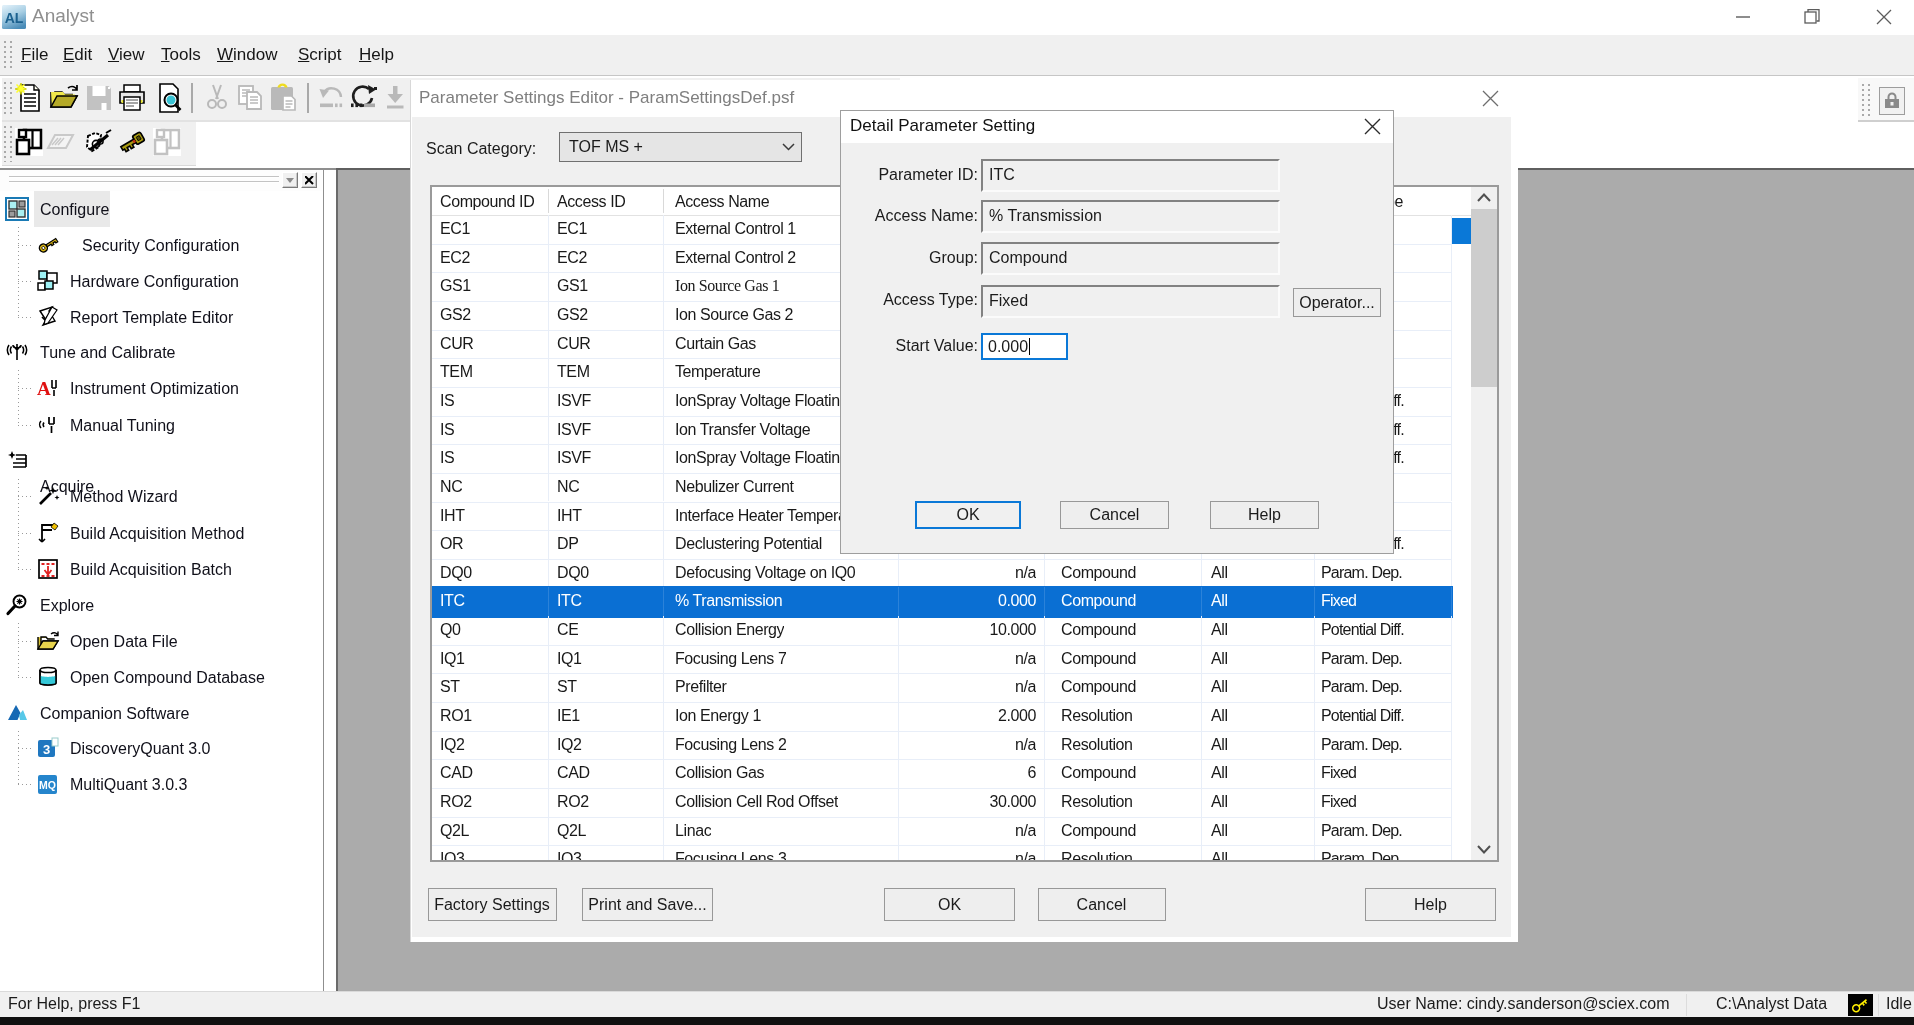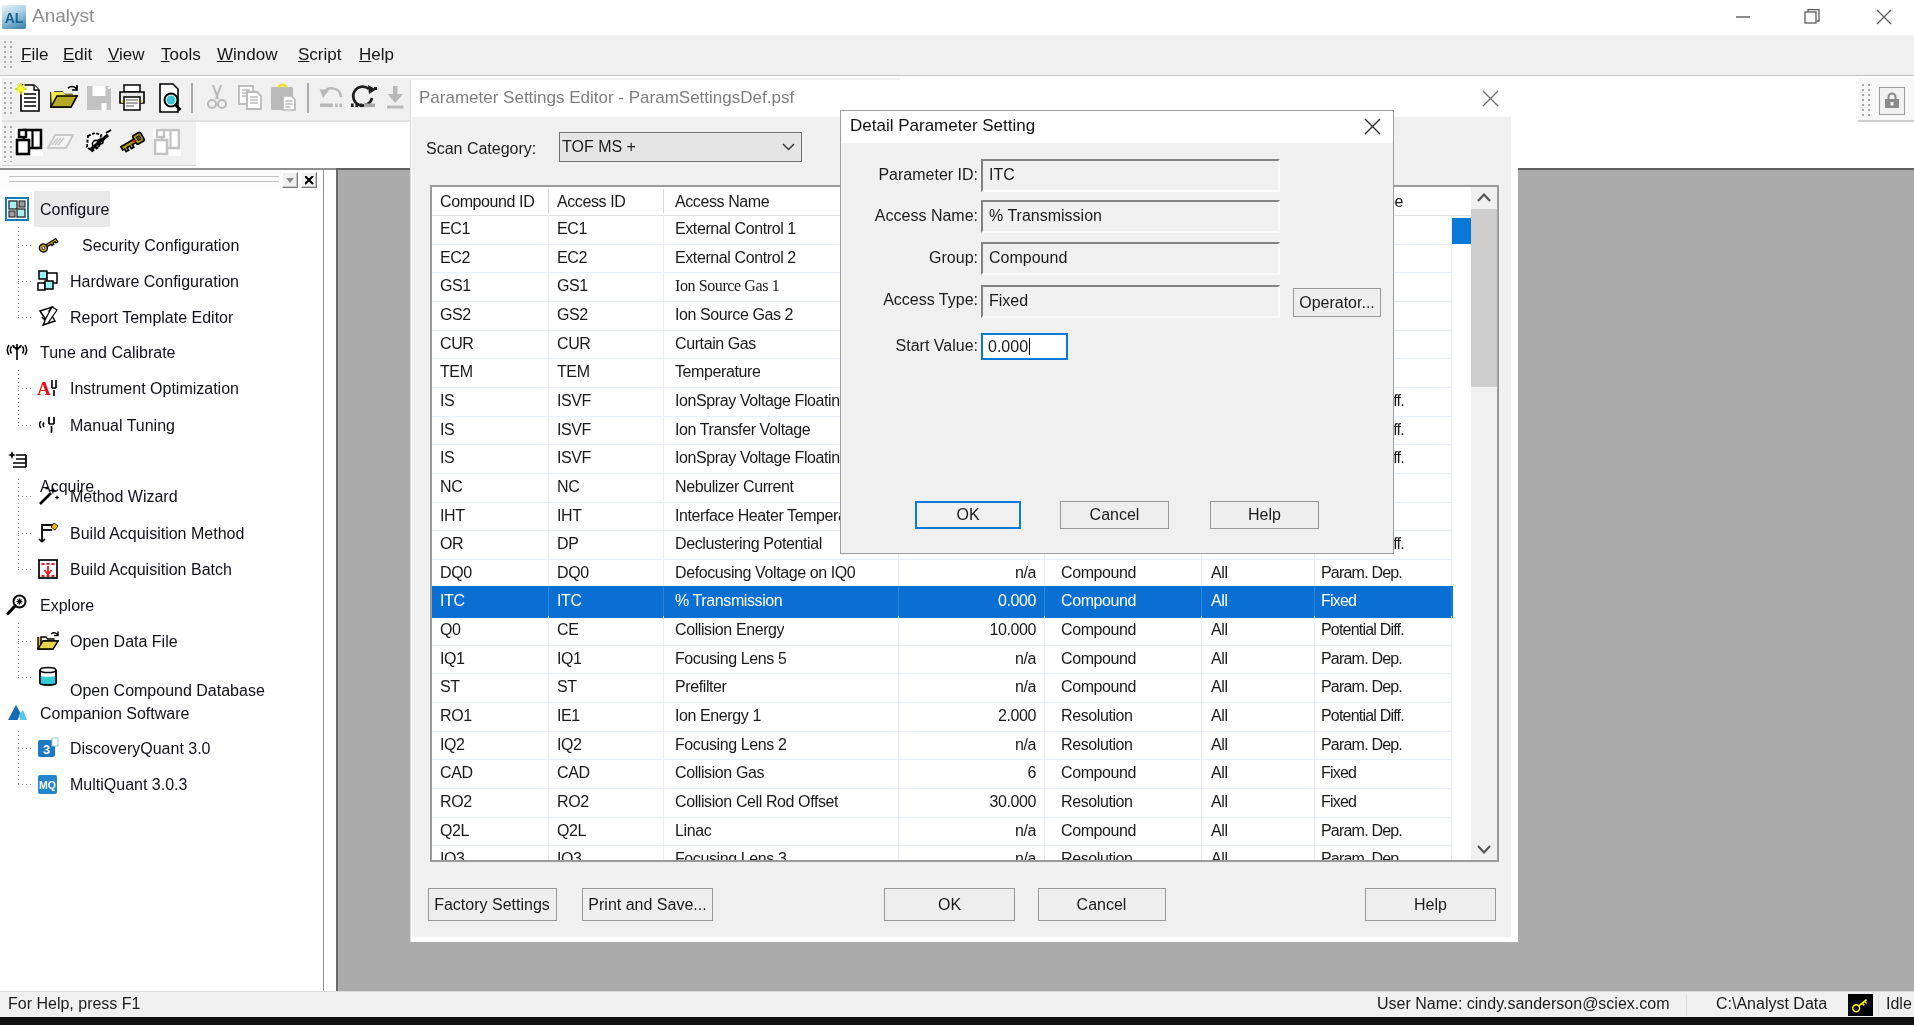--- a/index.html
+++ b/index.html
@@ -287,21 +287,21 @@
     <path d="M7 12 h15 l-5 8 H2 Z" fill="#e8d44d" stroke="#000" stroke-width="1.4"></path>
     <path d="M15 5 c3-2.5 6-1 7 1.5 m0-4 v4 h-4" fill="none" stroke="#000" stroke-width="1.4"></path>
   </svg>
 <div class="abs treetxt" style="left:70px;top:629.7px;">Open Data File</div>
 <svg class="abs" style="left:36px;top:665.1px;" width="24" height="24" viewBox="0 0 24 24">
     <path d="M4 5 v13 c0 2.5 16 2.5 16 0 V5" fill="#fff" stroke="#000" stroke-width="1.5"></path>
     <path d="M4 10 c0 2.5 16 2.5 16 0 v8 c0 2.5 -16 2.5 -16 0 Z" fill="#35c8d8"></path>
     <ellipse cx="12" cy="5" rx="8" ry="2.6" fill="#fff" stroke="#000" stroke-width="1.5"></ellipse>
     <path d="M4 5 v13 c0 2.5 16 2.5 16 0 V5" fill="none" stroke="#000" stroke-width="1.5"></path>
   </svg>
-<div class="abs treetxt" style="left:70px;top:666.1px;margin-top:13px;">Open Compound Database</div>
+<div class="abs treetxt" style="left:70px;top:666.1px;">Open Compound Database</div>
 <svg class="abs" style="left:5px;top:700.6px;" width="24" height="24" viewBox="0 0 24 24">
     <rect x="0" y="0" width="24" height="24" fill="#fff"></rect>
     <path d="M3 19 L11 4 l4.5 8 -3 7 Z" fill="#1669b4"></path>
     <path d="M14 14 l4-5 4 10 h-7 Z" fill="#57c8e8"></path>
   </svg>
 <div class="abs treetxt" style="left:40px;top:701.6px;">Companion Software</div>
 <svg class="abs" style="left:36px;top:736.0px;" width="24" height="24" viewBox="0 0 24 24">
     <rect x="2" y="4" width="17" height="17" rx="2" fill="#1f77c0"></rect>
     <text x="10.5" y="18" font-size="13" font-weight="bold" fill="#fff" text-anchor="middle" font-family="Liberation Sans">3</text>
     <rect x="16" y="2" width="6" height="8" fill="#fff" stroke="#9cc" stroke-width="1"></rect>
@@ -328,21 +328,21 @@
 <div class="abs" style="left:1886px;top:3px;">Idle</div>
 </div>
 <div class="abs" style="left:0;top:1017px;width:1914px;height:8px;background:#101010;"></div>
 <div class="abs" style="left:410px;top:80px;width:1108px;height:862px;background:#fff;border-left:1px solid #d8d8d8;">
 <div class="abs" style="left:1px;top:37px;width:1099px;height:820px;background:#f0f0f0;"></div>
 <div class="abs" style="left:8px;top:8px;font-size:17px;color:#7f7f7f;">Parameter Settings Editor - ParamSettingsDef.psf</div>
 <svg class="abs" style="left:1071px;top:10px;" width="17" height="17">
       <path d="M1 1 L16 16 M16 1 L1 16" stroke="#6e6e6e" stroke-width="1.3"></path>
     </svg>
 <div class="abs" style="left:15px;top:60px;">Scan Category:</div>
-<div class="abs" style="left:148px;top:52px;width:243px;height:30px;background:#e5e5e5;border:1px solid #707070;line-height:28px;padding-left:2px;">TOF MS +</div>
+<div class="abs" style="left:148px;top:52px;width:243px;height:30px;background:#e5e5e5;border:1px solid #707070;line-height:28px;padding-left:9px;">TOF MS +</div>
 <svg class="abs" style="left:371px;top:63px;" width="13" height="8">
       <path d="M1 1 l5.5 5.5 L12 1" fill="none" stroke="#3a3a3a" stroke-width="1.5"></path>
     </svg>
 <div class="abs" style="left:19px;top:105px;width:1069px;height:677px;background:#fff;border:2px solid #9a9a9a;overflow:hidden;">
 <div class="abs" style="left:0;top:0;width:1065px;height:28.0px;background:#fff;"></div>
 <div class="abs" style="left:115.5px;top:2px;width:1px;height:24.0px;background:#d9d9d9;"></div>
 <div class="abs" style="left:231.4px;top:2px;width:1px;height:24.0px;background:#d9d9d9;"></div>
 <div class="abs" style="left:466.3px;top:2px;width:1px;height:24.0px;background:#d9d9d9;"></div>
 <div class="cell" style="left:8px;top:1px;height:28px;">Compound ID</div>
 <div class="cell" style="left:125px;top:1px;height:28px;">Access ID</div>
@@ -577,21 +577,21 @@
 <div class="abs" style="left:0;top:486.4px;width:1019px;height:1px;background:#e8eef8;"></div>
 <div class="abs" style="left:115.5px;top:457.75px;width:1px;height:28.65px;background:#e8eef8;"></div>
 <div class="abs" style="left:231.4px;top:457.75px;width:1px;height:28.65px;background:#e8eef8;"></div>
 <div class="abs" style="left:466.3px;top:457.75px;width:1px;height:28.65px;background:#e8eef8;"></div>
 <div class="abs" style="left:611.7px;top:457.75px;width:1px;height:28.65px;background:#e8eef8;"></div>
 <div class="abs" style="left:768.6px;top:457.75px;width:1px;height:28.65px;background:#e8eef8;"></div>
 <div class="abs" style="left:881.7px;top:457.75px;width:1px;height:28.65px;background:#e8eef8;"></div>
 <div class="abs" style="left:1019px;top:457.75px;width:1px;height:28.65px;background:#e8eef8;"></div>
 <div class="cell" style="left:8px;top:457.75px;height:28.65px;">IQ1</div>
 <div class="cell" style="left:125px;top:457.75px;height:28.65px;">IQ1</div>
-<div class="cell" style="left:243px;top:457.75px;height:28.65px;">Focusing Lens 5</div>
+<div class="cell" style="left:243px;top:457.75px;height:28.65px;">Focusing Lens 7</div>
 <div class="cell" style="left:400px;top:457.75px;height:28.65px;width:204px;text-align:right;">n/a</div>
 <div class="cell" style="left:629px;top:457.75px;height:28.65px;">Compound</div>
 <div class="cell" style="left:779px;top:457.75px;height:28.65px;">All</div>
 <div class="cell" style="left:889px;top:457.75px;height:28.65px;letter-spacing:-0.8px;">Param. Dep.</div>
 <div class="abs" style="left:0;top:515.05px;width:1019px;height:1px;background:#e8eef8;"></div>
 <div class="abs" style="left:115.5px;top:486.4px;width:1px;height:28.65px;background:#e8eef8;"></div>
 <div class="abs" style="left:231.4px;top:486.4px;width:1px;height:28.65px;background:#e8eef8;"></div>
 <div class="abs" style="left:466.3px;top:486.4px;width:1px;height:28.65px;background:#e8eef8;"></div>
 <div class="abs" style="left:611.7px;top:486.4px;width:1px;height:28.65px;background:#e8eef8;"></div>
 <div class="abs" style="left:768.6px;top:486.4px;width:1px;height:28.65px;background:#e8eef8;"></div>

